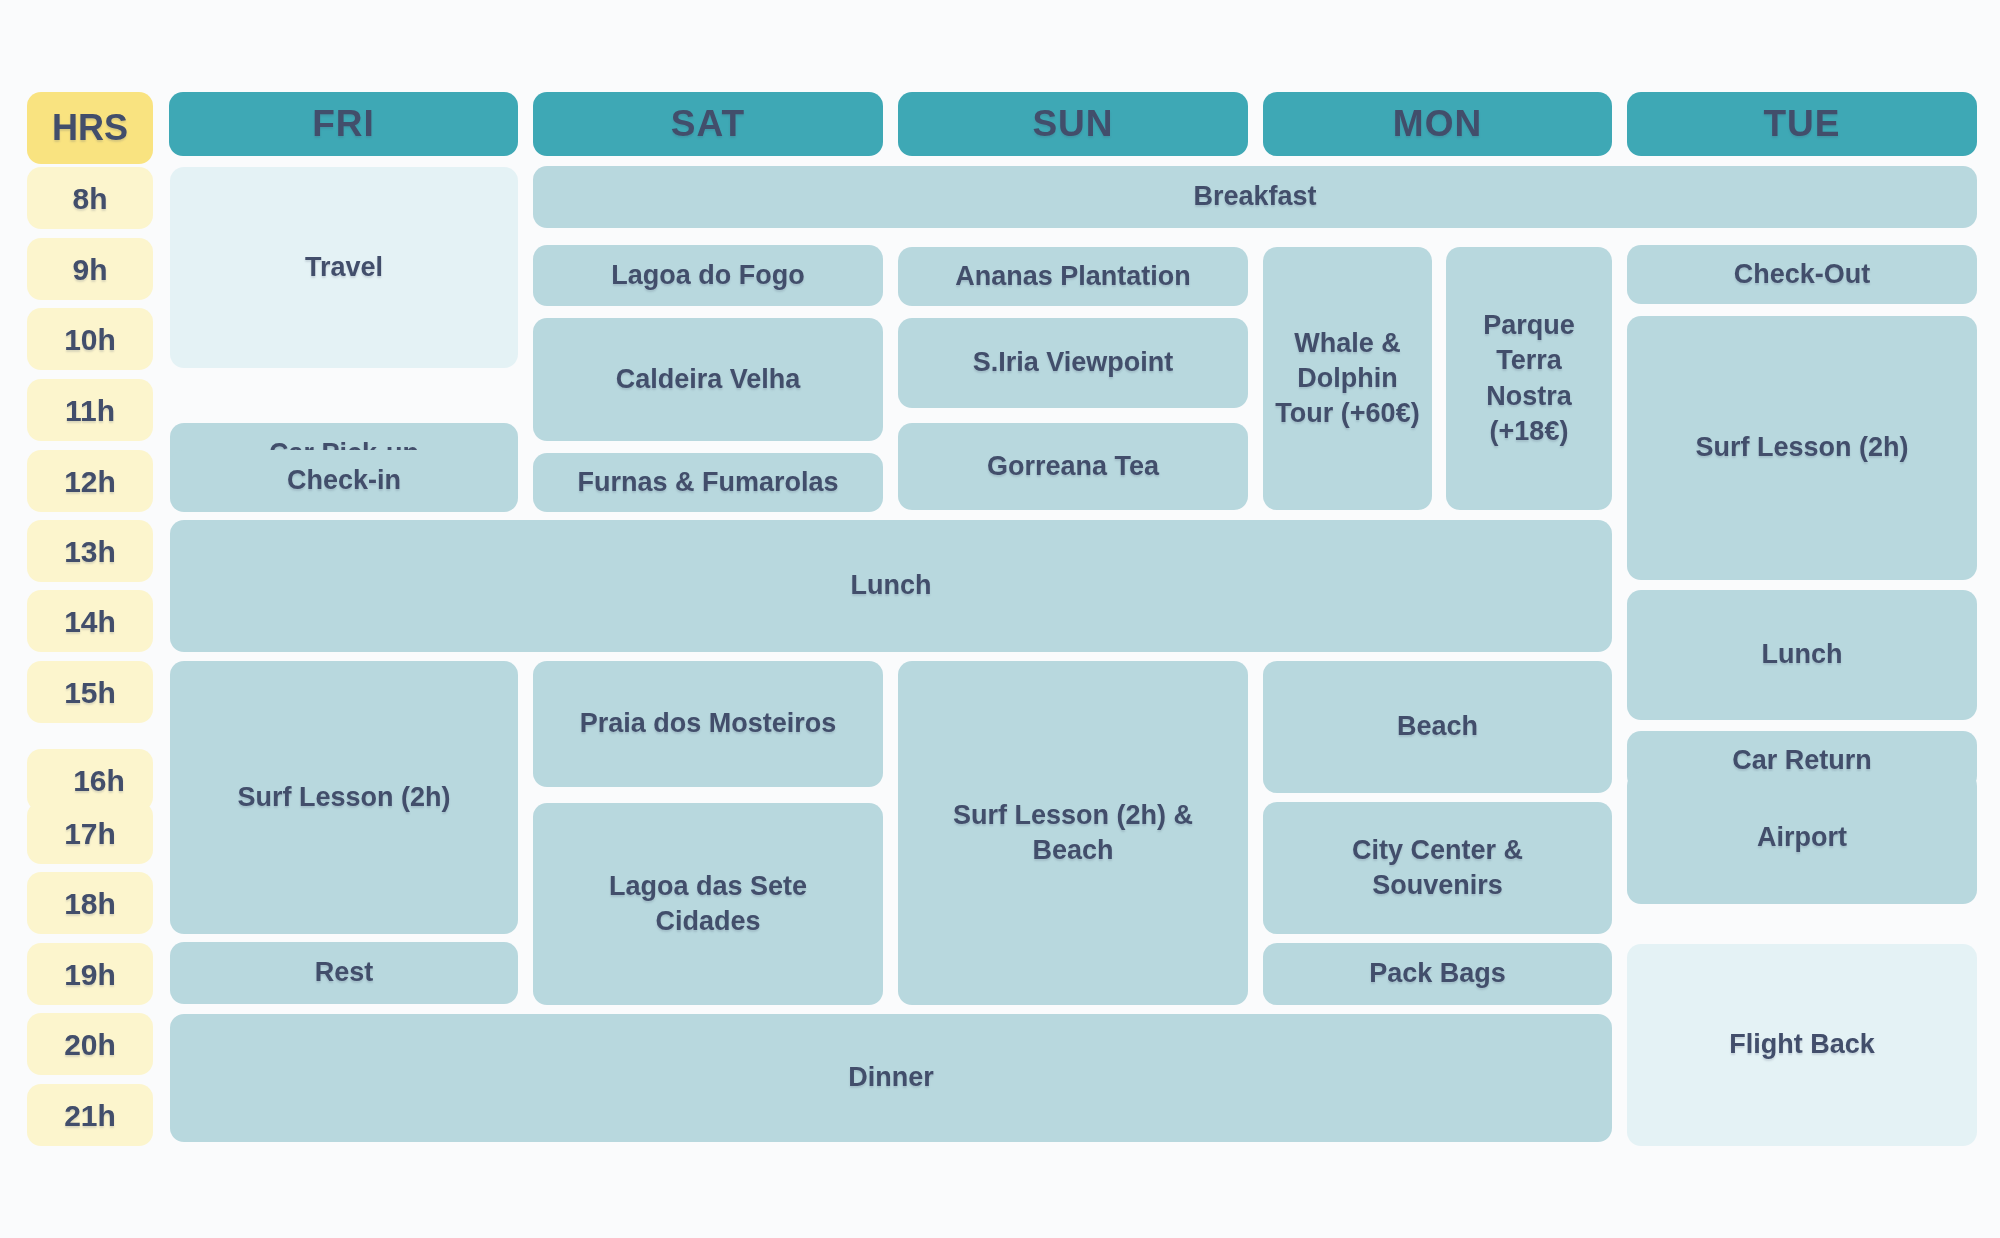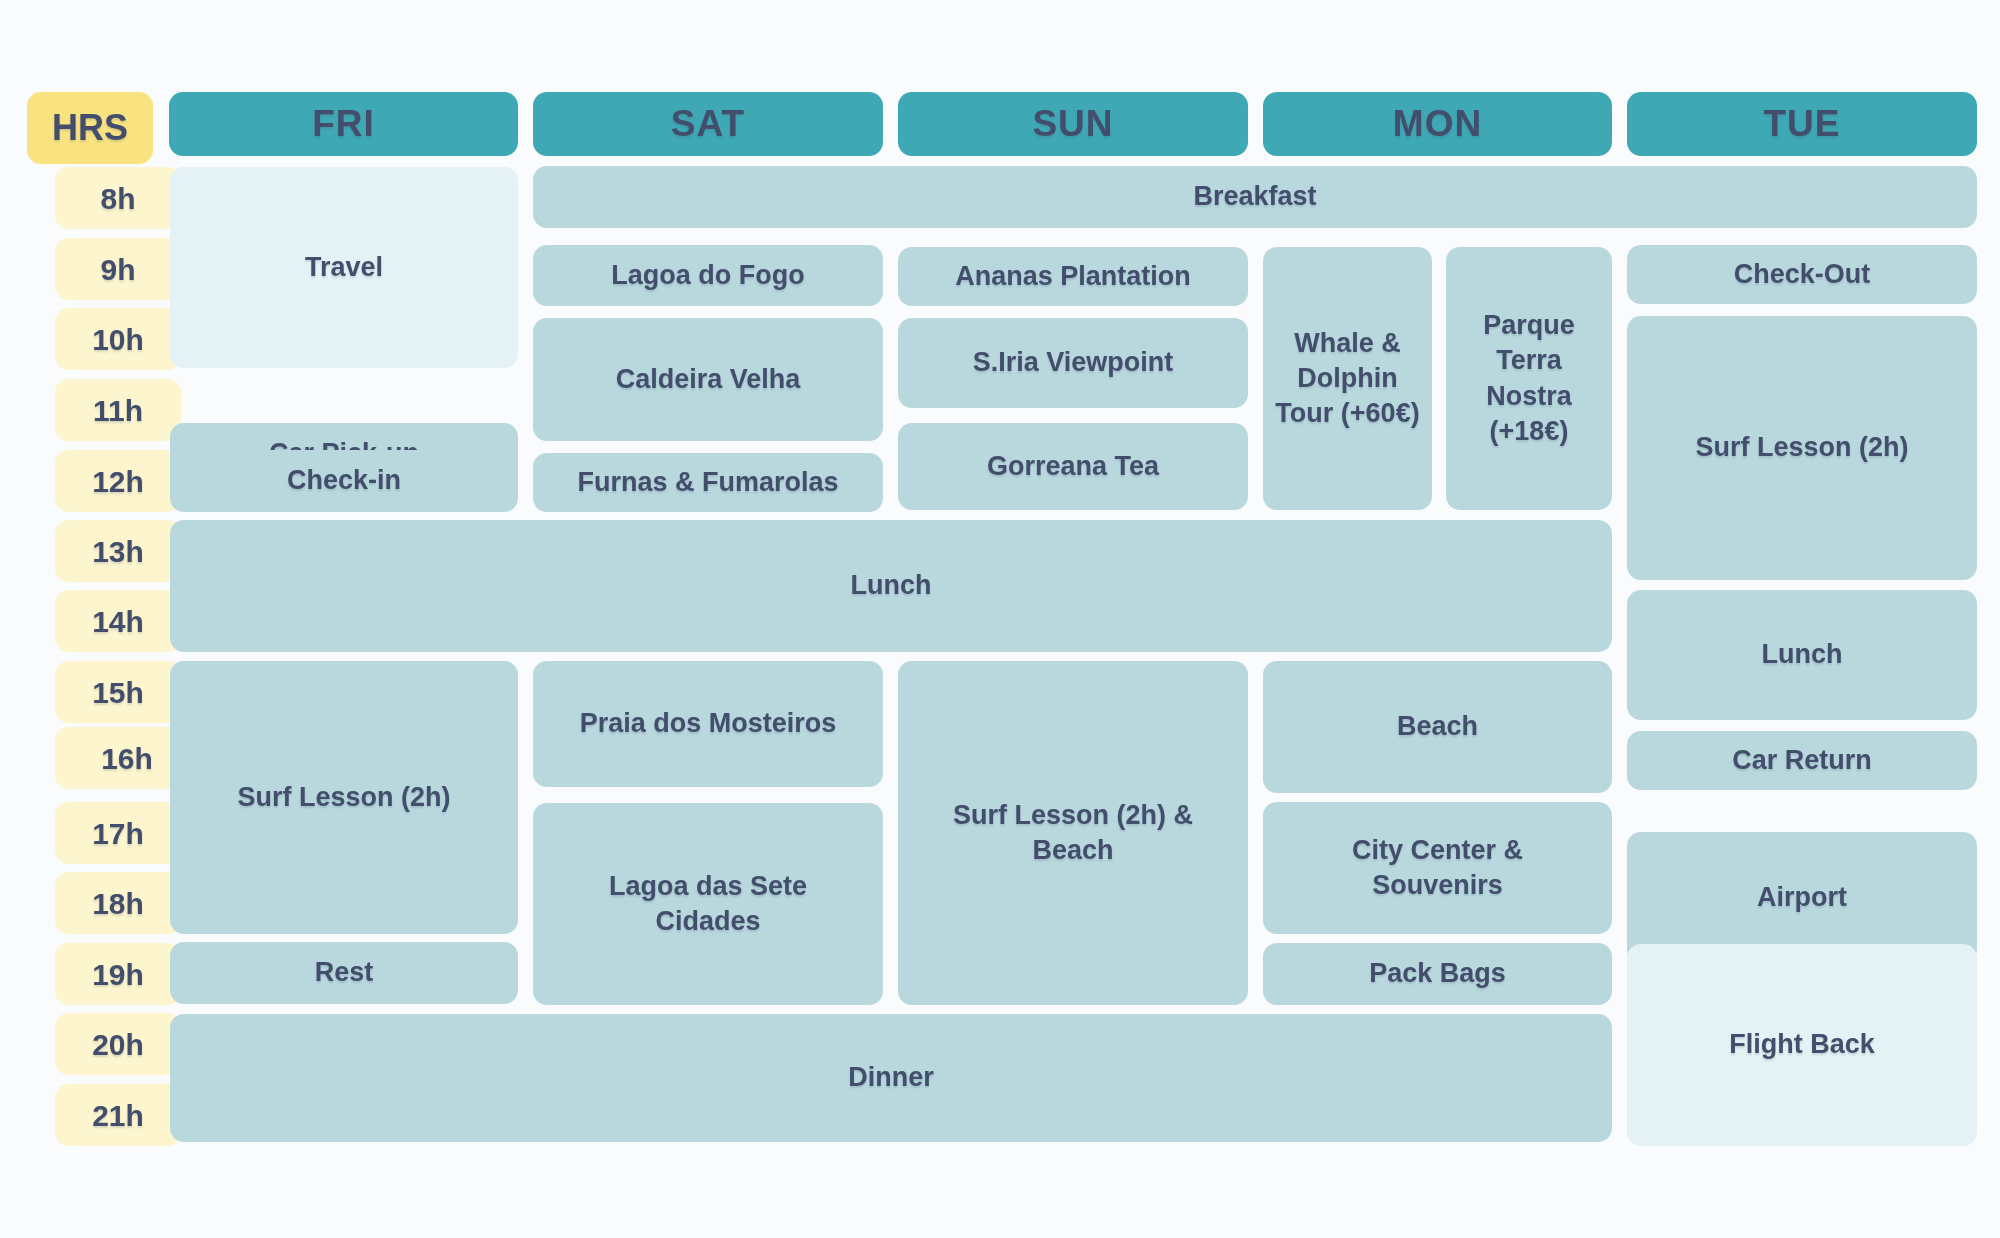--- a/index.html
+++ b/index.html
@@ -17,33 +17,33 @@
     text-align:center;
     border-radius:14px;
     box-sizing:border-box;
     padding:0 16px;
     font-size:27px;
     line-height:1.3;
     text-shadow:0 2px 2px rgba(66,78,107,0.18);
   }
   .day-header{background:#3ea8b5;font-size:37px;letter-spacing:1px;height:64px;top:92px;}
   .hrs-header{background:#f9e380;font-size:36px;height:72px;top:92px;left:27px;width:126px;}
-  .hour{background:#fcf5cd;left:27px;width:126px;height:62px;font-size:30px;margin-left:28px;}
+  .hour{background:#fcf5cd;left:27px;width:126px;height:62px;font-size:30px;}
   .block{background:#b8d8de;}
   .pale{background:#e4f2f5;}
   .pad-lg{padding:0 44px;}
   .pad-sm{padding:0 12px;}
 
   
   .d0{left:169px;width:349px;} .d1{left:533px;width:350px;} .d2{left:898px;width:350px;}
   .d3{left:1263px;width:349px;} .d4{left:1627px;width:350px;}
 
   
   .h0{top:167px;} .h1{top:238px;} .h2{top:308px;} .h3{top:379px;} .h4{top:450px;}
-  .h5{top:520px;} .h6{top:590px;} .h7{top:661px;} .h8{top:727px;padding-left:34px;} .h9{top:802px;}
+  .h5{top:520px;} .h6{top:590px;} .h7{top:661px;} .h8{top:749px;padding-left:34px;} .h9{top:802px;}
   .h10{top:872px;} .h11{top:943px;} .h12{top:1013px;} .h13{top:1084px;}
 
   
   .b-breakfast{left:533px;top:166px;width:1444px;height:62px;}
   .b-fri-travel{left:170px;top:167px;width:348px;height:201px;}
   .b-sat-lagoa-fogo{left:533px;top:245px;width:350px;height:61px;}
   .b-sun-ananas{left:898px;top:247px;width:350px;height:59px;}
   .b-mon-whale{left:1263px;top:247px;width:169px;height:263px;}
   .b-mon-parque{left:1446px;top:247px;width:166px;height:263px;}
   .b-tue-checkout{left:1627px;top:245px;width:350px;height:59px;}
@@ -56,21 +56,21 @@
   .b-sat-furnas{left:533px;top:453px;width:350px;height:59px;}
   .b-lunch-main{left:170px;top:520px;width:1442px;height:132px;}
   .b-tue-lunch{left:1627px;top:590px;width:350px;height:130px;}
   .b-fri-surf{left:170px;top:661px;width:348px;height:273px;}
   .b-sat-praia{left:533px;top:661px;width:350px;height:126px;}
   .b-sun-surf-beach{left:898px;top:661px;width:350px;height:344px;}
   .b-mon-beach{left:1263px;top:661px;width:349px;height:132px;}
   .b-tue-car-return{left:1627px;top:731px;width:350px;height:59px;}
   .b-sat-sete{left:533px;top:803px;width:350px;height:202px;}
   .b-mon-city{left:1263px;top:802px;width:349px;height:132px;}
-  .b-tue-airport{left:1627px;top:832px;width:350px;height:132px;text-align:right;}
+  .b-tue-airport{left:1627px;top:772px;width:350px;height:132px;text-align:right;}
   .b-fri-rest{left:170px;top:942px;width:348px;height:62px;}
   .b-mon-pack{left:1263px;top:943px;width:349px;height:62px;}
   .b-tue-flight{left:1627px;top:944px;width:350px;height:202px;}
   .b-dinner{left:170px;top:1014px;width:1442px;height:128px;}
 </style>
 </head>
 <body>
 
 <div id="canvas">
 

